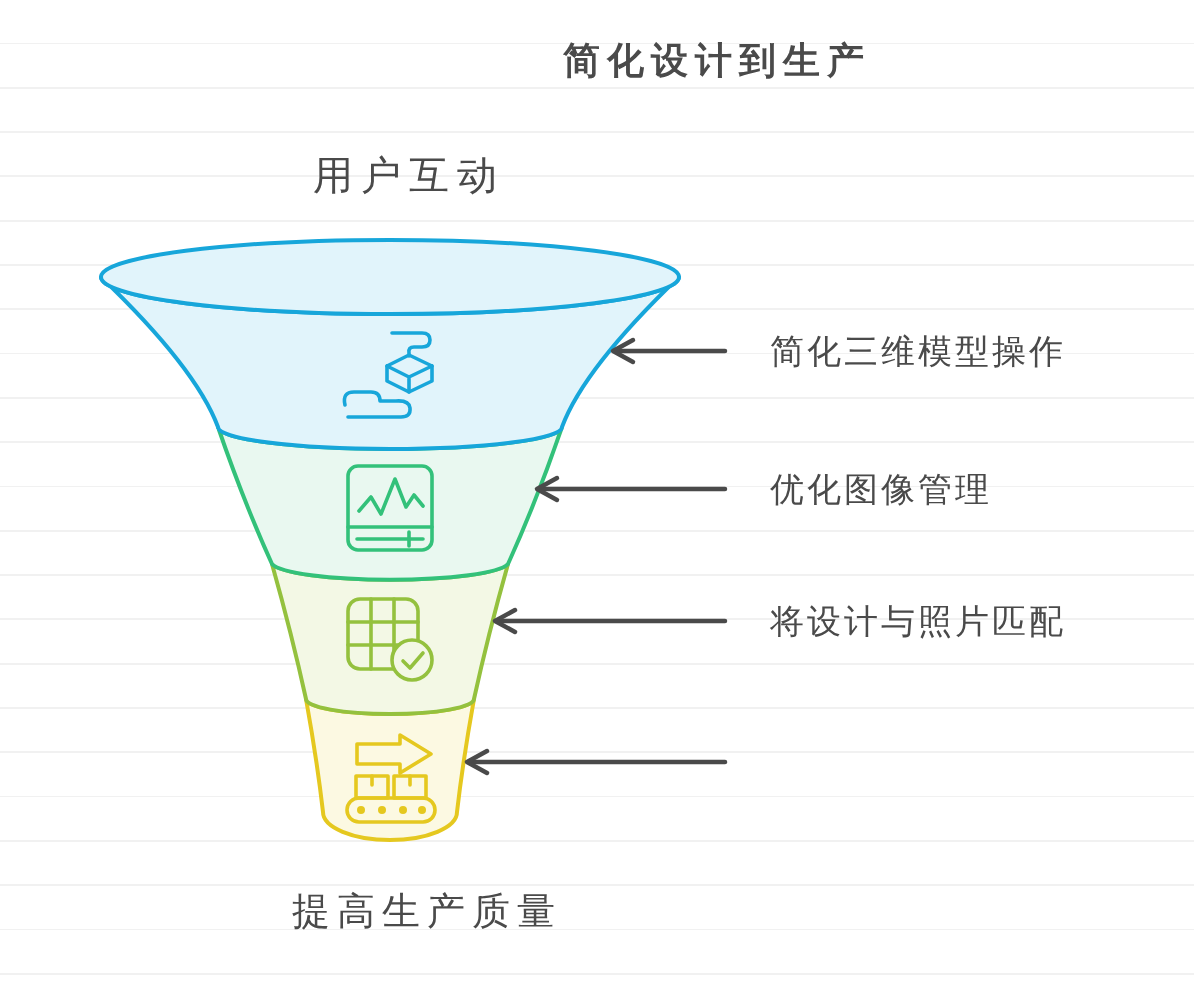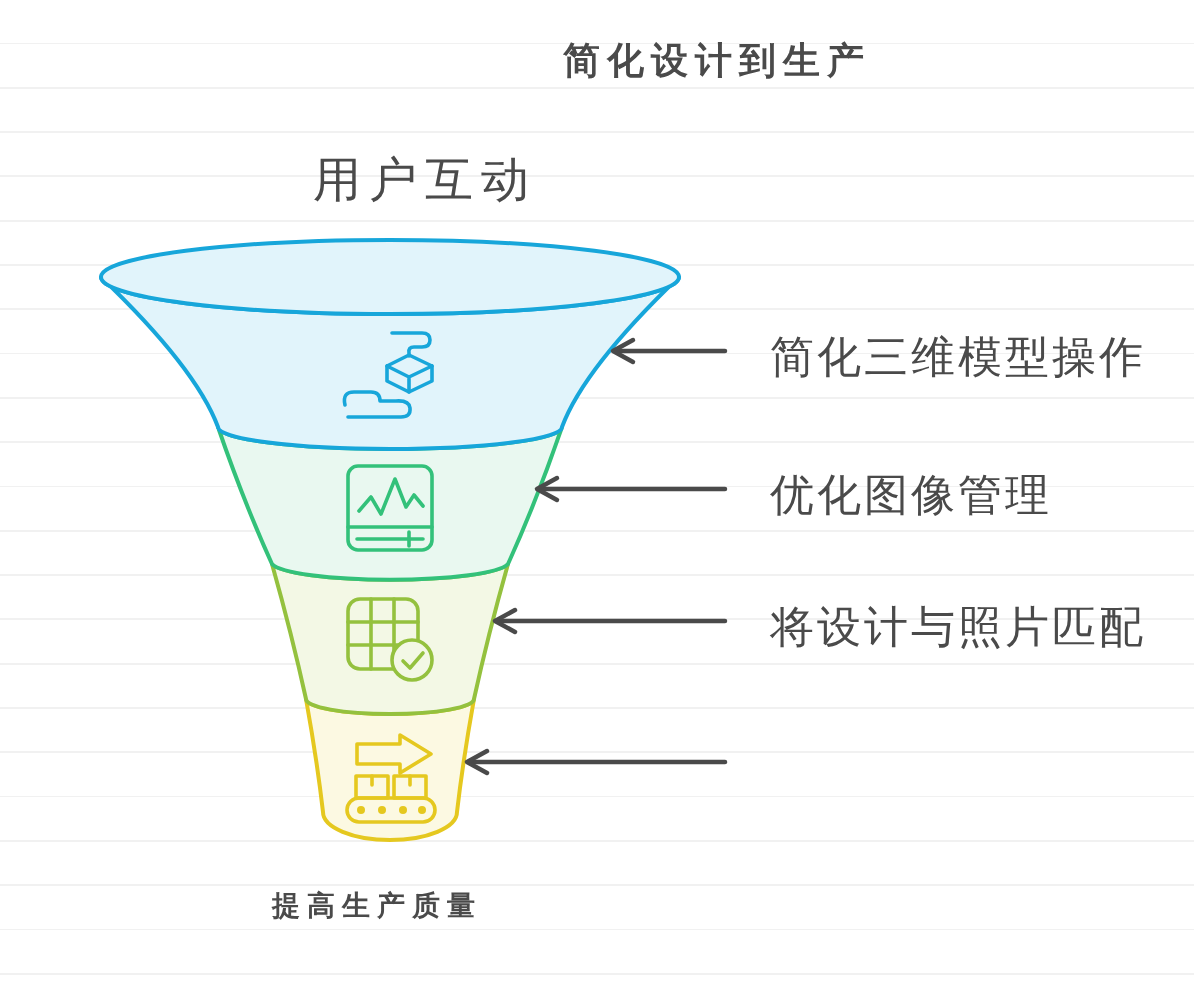--- a/index.html
+++ b/index.html
@@ -20,29 +20,29 @@
     color:#4a4a4a;
     white-space:nowrap;
     line-height:1.15;
   }
   .title{
     left:563px;top:40px;
     font-size:37px;font-weight:700;letter-spacing:7px;
   }
   .top-label{
     left:313px;top:152px;
-    font-size:48px;font-weight:400;letter-spacing:8px;
+    font-size:40px;font-weight:400;letter-spacing:8px;
   }
   .bottom-label{
-    left:272px;top:890px;
-    font-size:28px;font-weight:700;letter-spacing:7px;
+    left:292px;top:890px;
+    font-size:38px;font-weight:400;letter-spacing:7px;
   }
   .side-label{
     left:770px;
-    font-size:44px;font-weight:400;letter-spacing:3px;
+    font-size:34px;font-weight:400;letter-spacing:3px;
   }
   .side-label.s1{top:332px;}
   .side-label.s2{top:470px;}
   .side-label.s3{top:602px;}
   .side-label.s4{top:743px;}
 </style>
 </head>
 <body>
 
 <div class="canvas">

